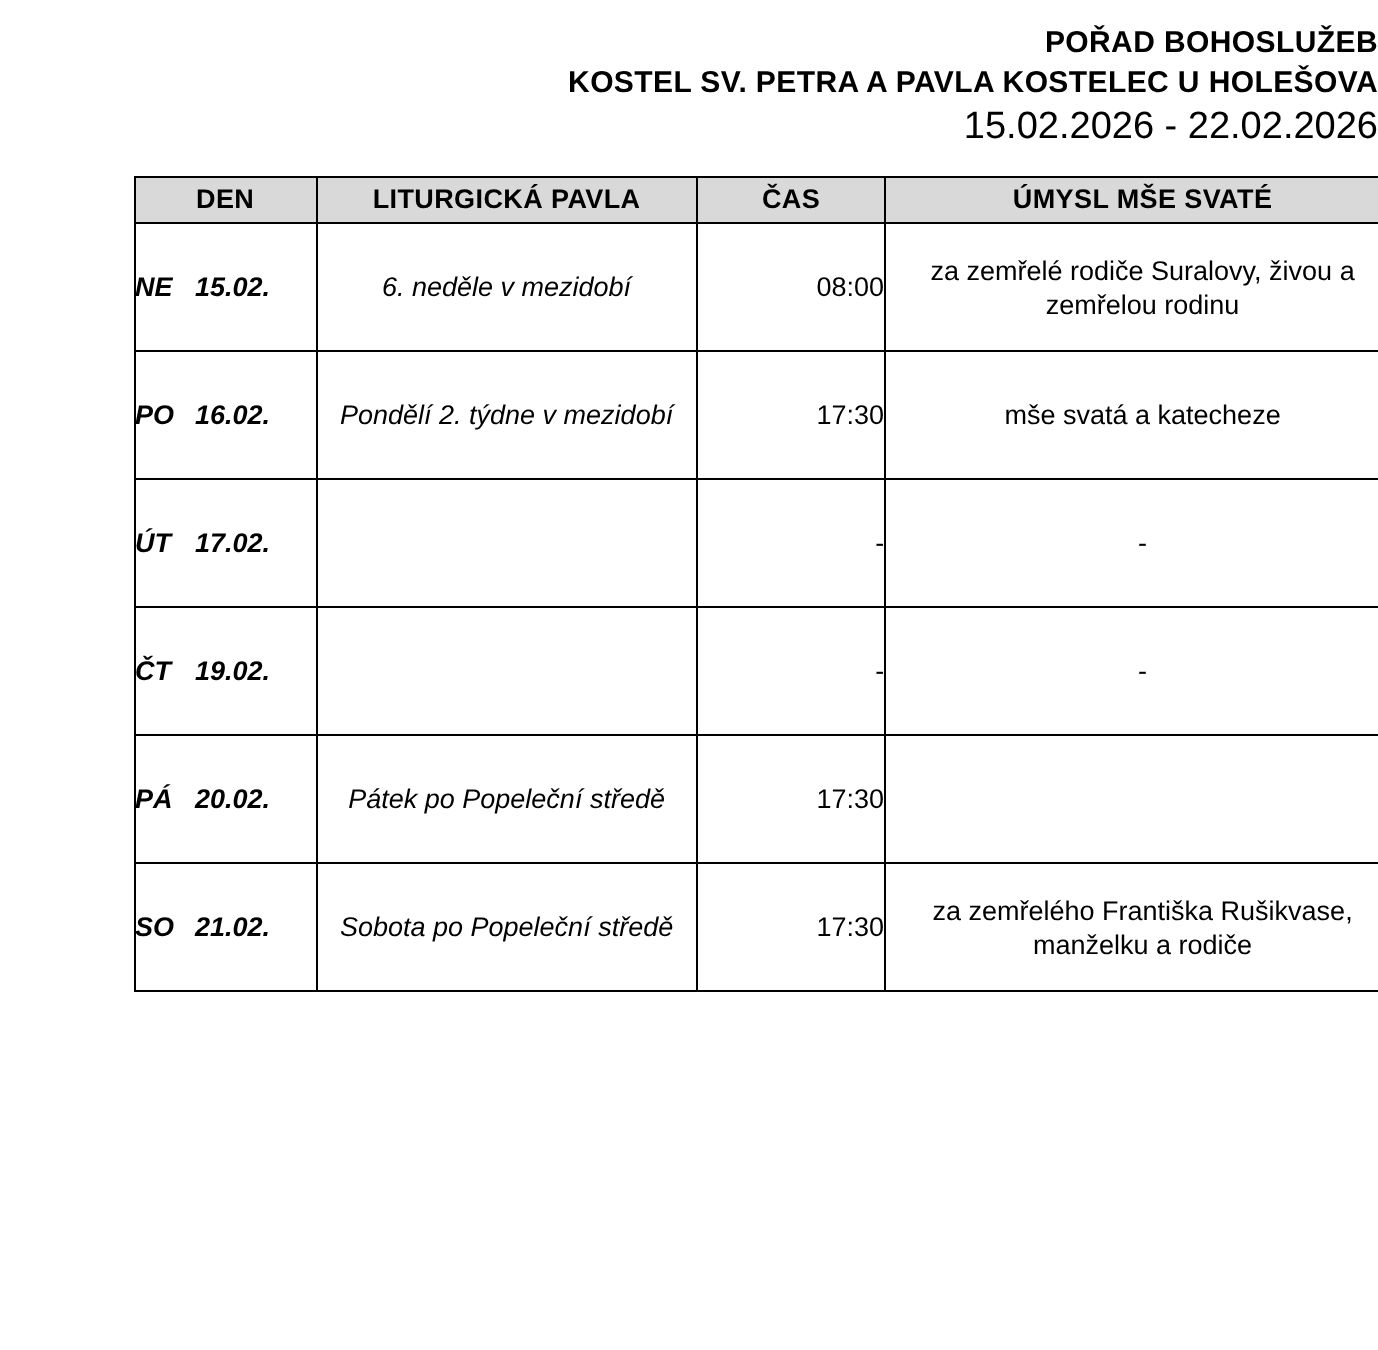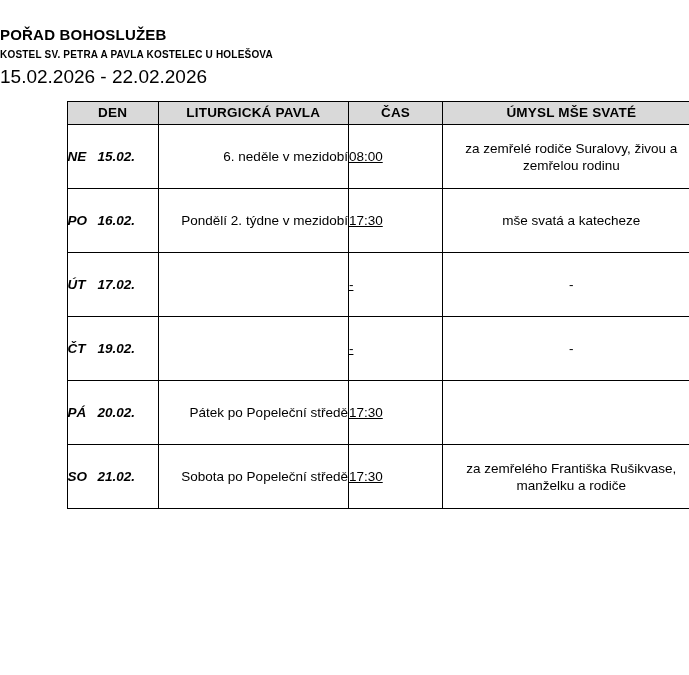--- a/index.html
+++ b/index.html
@@ -13,31 +13,31 @@
     font-family: "Liberation Sans", sans-serif;
     color: #000000;
     overflow: hidden;
   }
   .page {
     width: 689px;
     height: 675px;
     position: relative;
   }
   .header {
-    text-align: left;
-    padding-top: 25px;
+    text-align: right;
+    padding-top: 12px;
   }
   .title-line1 {
     font-size: 15px;
     font-weight: bold;
     letter-spacing: 0.2px;
     line-height: 20px;
   }
   .title-line2 {
-    font-size: 10px;
+    font-size: 15px;
     font-weight: bold;
     letter-spacing: 0.2px;
     line-height: 20px;
   }
   .subtitle {
     font-size: 19px;
     font-weight: normal;
     line-height: 20px;
     margin-top: 2px;
   }
@@ -84,27 +84,27 @@
   }
   td.day .dow {
     display: inline-block;
     min-width: 22px;
   }
   td.day .date {
     display: inline-block;
     margin-left: 8px;
   }
   td.celebration {
-    text-align: right;
+    text-align: center;
     padding: 0 6px;
     line-height: 17px;
+    font-style: italic;
   }
   td.time {
-    text-align: left;
-    text-decoration: underline;
+    text-align: right;
   }
   td.intention {
     text-align: center;
     padding: 0 8px;
     line-height: 17px;
     margin-top: 12px;
   }
 </style>
 </head>
 <body>

